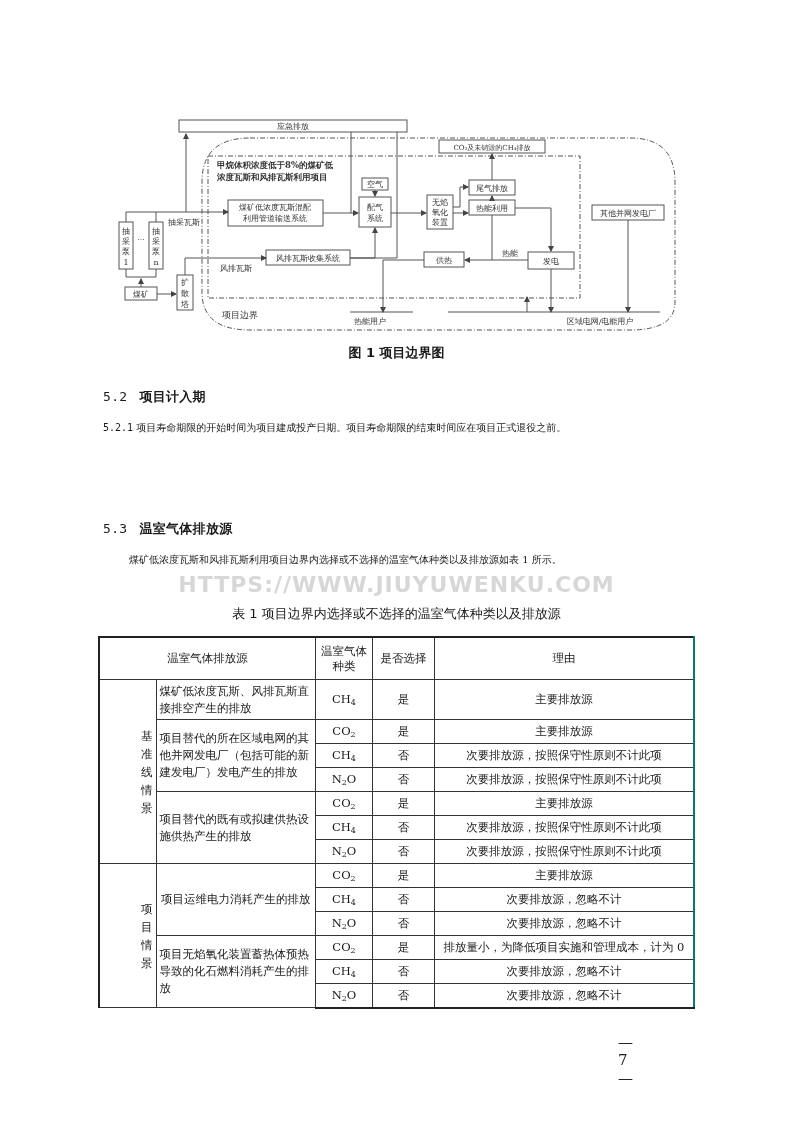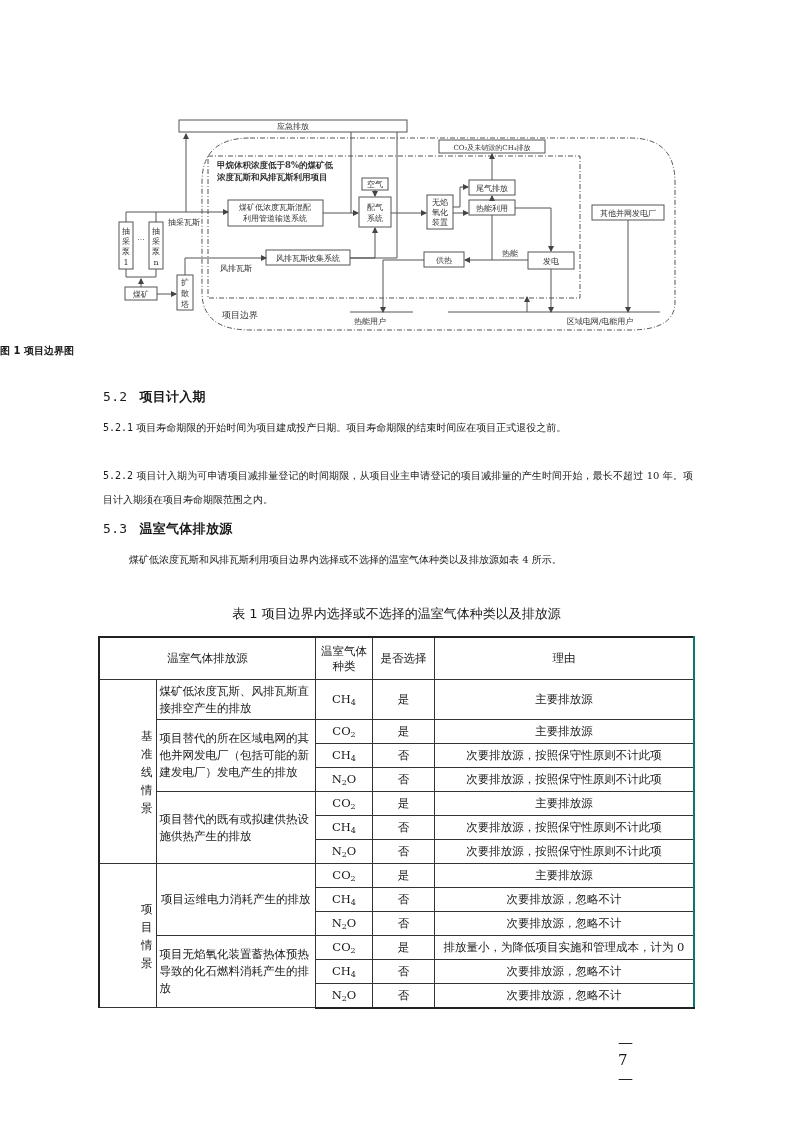--- a/index.html
+++ b/index.html
@@ -5,22 +5,22 @@
   html, body { margin: 0; padding: 0; background: #ffffff; }
   body { width: 793px; height: 1122px; position: relative; overflow: hidden;
          font-family: "DejaVu Serif", "Liberation Serif", serif; color: #1a1a1a; }
   .page { position: absolute; left: 0; top: 0; width: 647px; height: 1122px; }
 
   
   .diagram { position: absolute; left: 100px; top: 112px; width: 580px; height: 220px; }
   .diagram svg { width: 580px; height: 220px; }
   .dg-text { font-family: "DejaVu Serif", serif; fill: #333; }
 
-  .fig-caption { position: absolute; left: 0; width: 793px; top: 344px; text-align: left;
-                 font-family: "DejaVu Sans", sans-serif; font-weight: bold; font-size: 10px; }
+  .fig-caption { position: absolute; left: 0; width: 793px; top: 344px; text-align: center;
+                 font-family: "DejaVu Sans", sans-serif; font-weight: bold; font-size: 13px; }
 
   .sec-head { position: absolute; left: 103px; font-family: "DejaVu Sans", sans-serif;
               font-weight: bold; font-size: 13px; letter-spacing: 0.3px; }
   .sec-head .num { font-family: "DejaVu Sans Mono", monospace; font-weight: normal; margin-right: 12px; }
 
   .para { position: absolute; left: 103px; width: 590px; font-size: 10px; line-height: 24px;
           text-align: justify; }
   .para .num { font-family: "DejaVu Sans Mono", monospace; }
   .indent { text-indent: 26px; }
 
@@ -172,29 +172,27 @@
   </div>
 
   <div class="fig-caption">图 1 项目边界图</div>
 
   <div class="sec-head" style="top:388px;">
     <span class="num">5.2</span><span>项目计入期</span>
   </div>
   <div class="para" style="top:416px;">
     <span class="num">5.2.1</span> <span>项目寿命期限的开始时间为项目建成投产日期。项目寿命期限的结束时间应在项目正式退役之前。</span>
   </div>
-  <div class="para" style="top:464px;">
-    <span class="num">5.2.2</span> <span>项目计入期为可申请项目减排量登记的时间期限，从项目业主申请登记的项目减排量的产生时间开始，最长不超过 10 年。项目计入期须在项目寿命期限范围之内。</span>
-  </div>
 
   <div class="sec-head" style="top:520px;">
     <span class="num">5.3</span><span>温室气体排放源</span>
   </div>
-  <div class="para indent" style="top:548px;">煤矿低浓度瓦斯和风排瓦斯利用项目边界内选择或不选择的温室气体种类以及排放源如表 4 所示。</div>
-
+  <div class="para indent" style="top:548px;">煤矿低浓度瓦斯和风排瓦斯利用项目边界内选择或不选择的温室气体种类以及排放源如表 1 所示。</div>
+
+  <div class="wm wm2">HTTPS://WWW.JIUYUWENKU.COM</div>
 
   <div class="tbl-caption">表 1 项目边界内选择或不选择的温室气体种类以及排放源</div>
 
   <table class="gt">
     <colgroup>
       <col style="width:47px">
         <col style="width:163px">
         <col style="width:58px">
       <col style="width:63px">
         <col style="width:266px">

